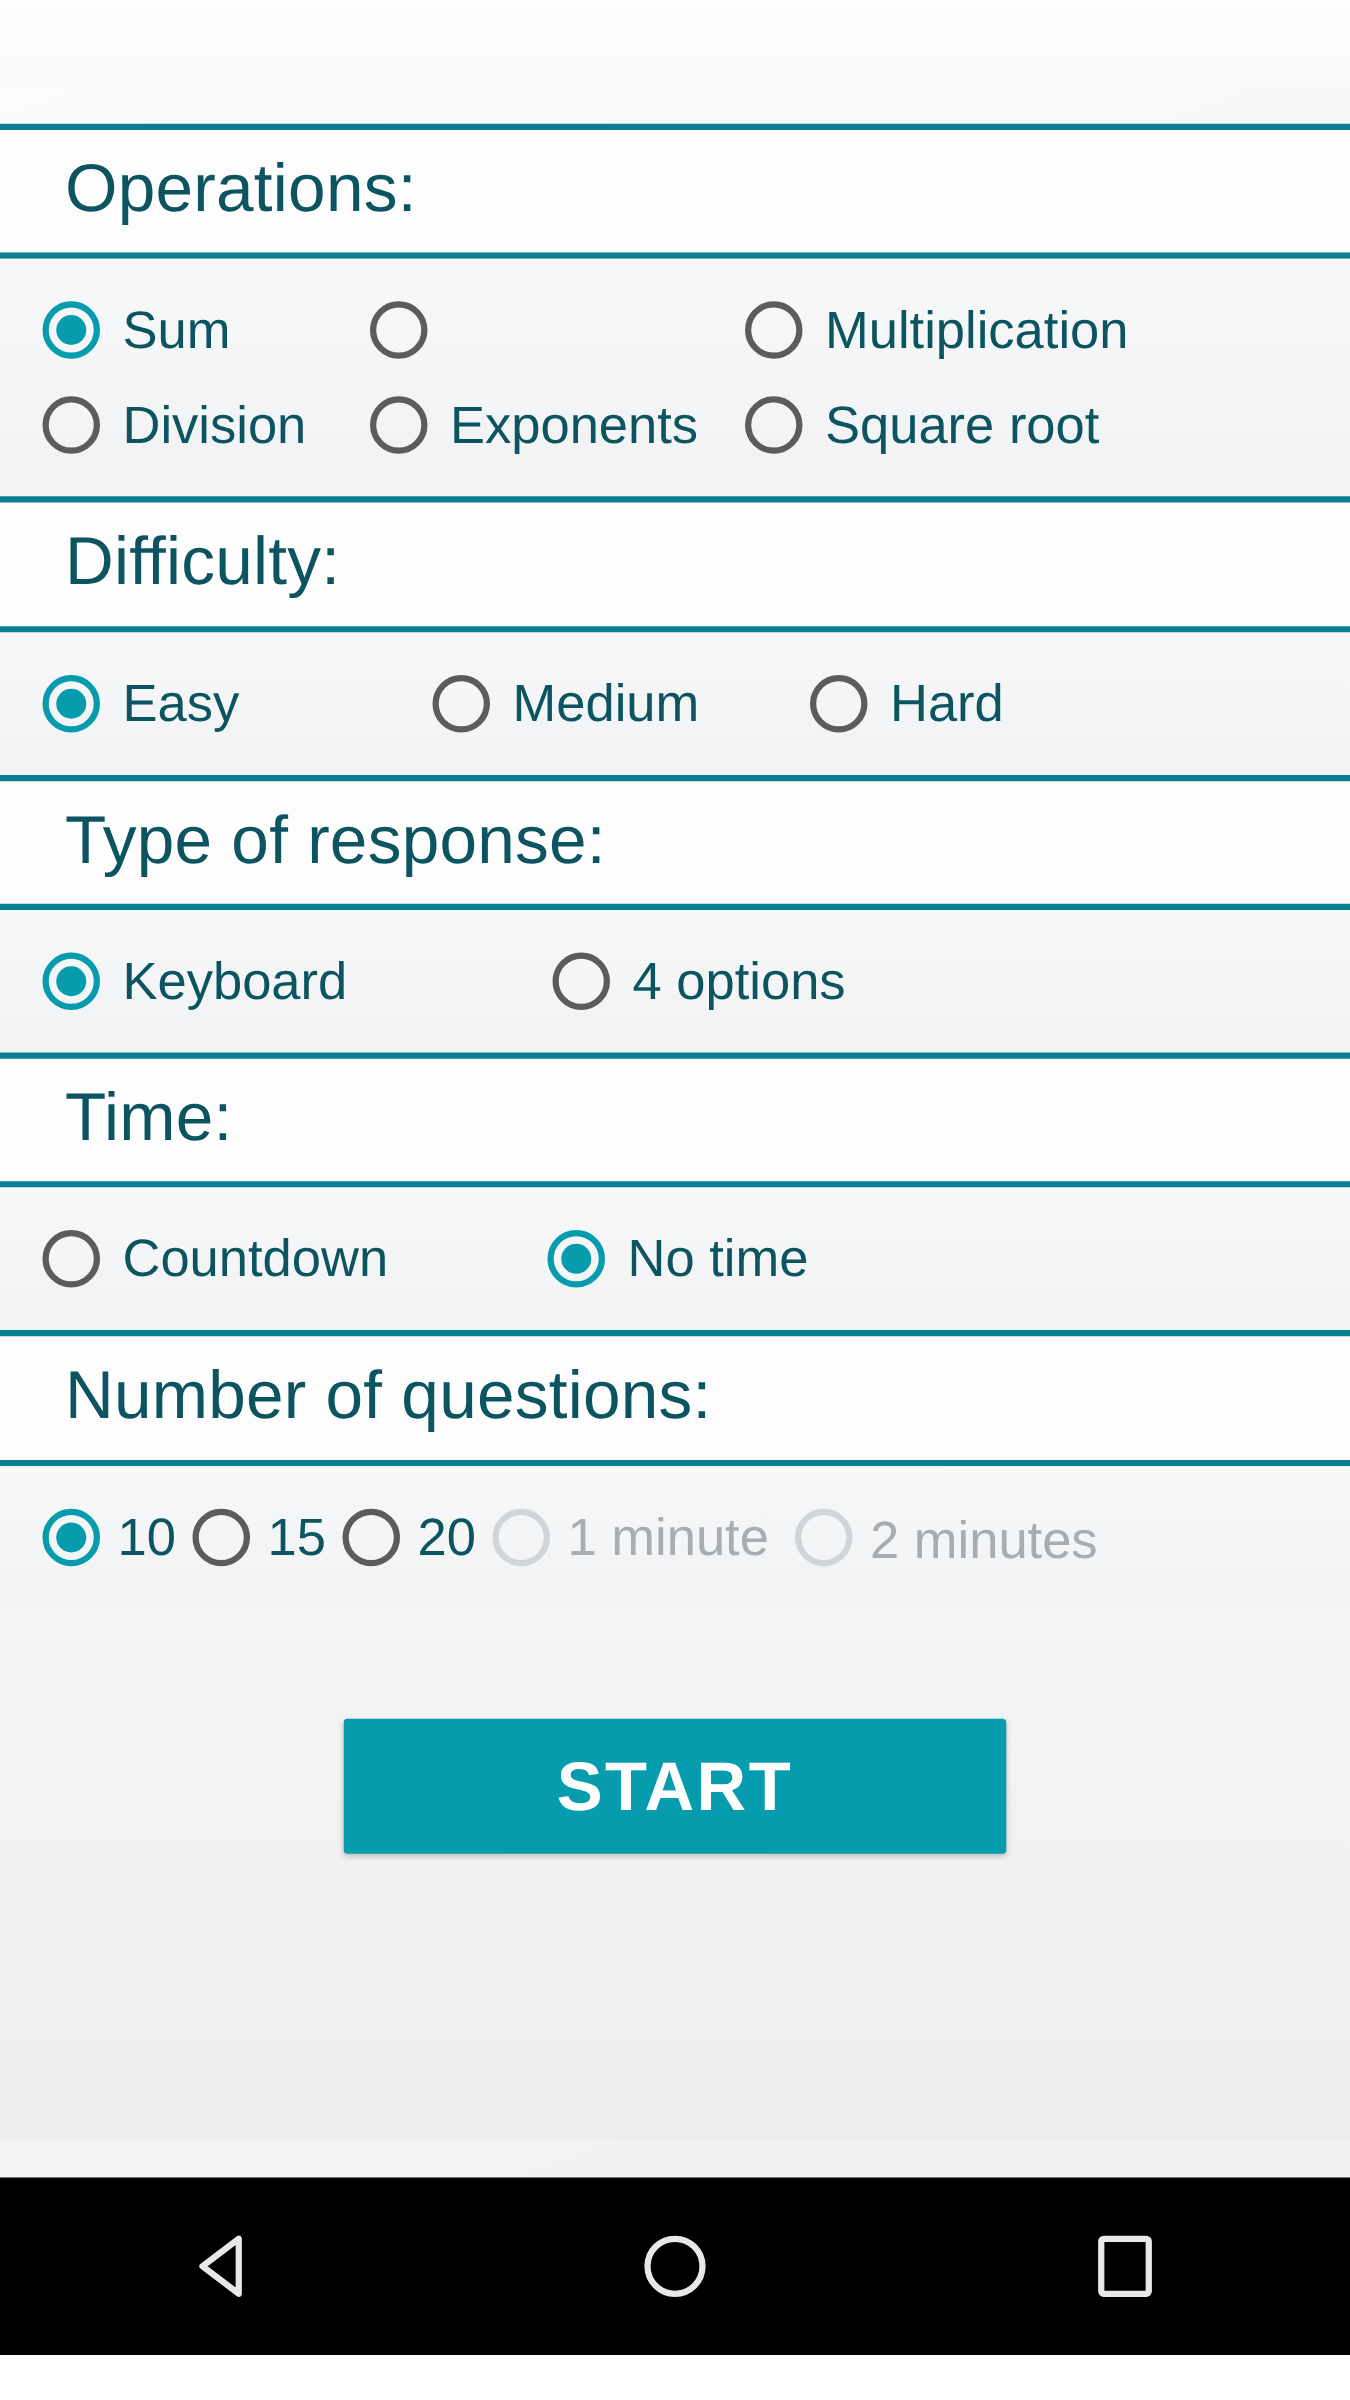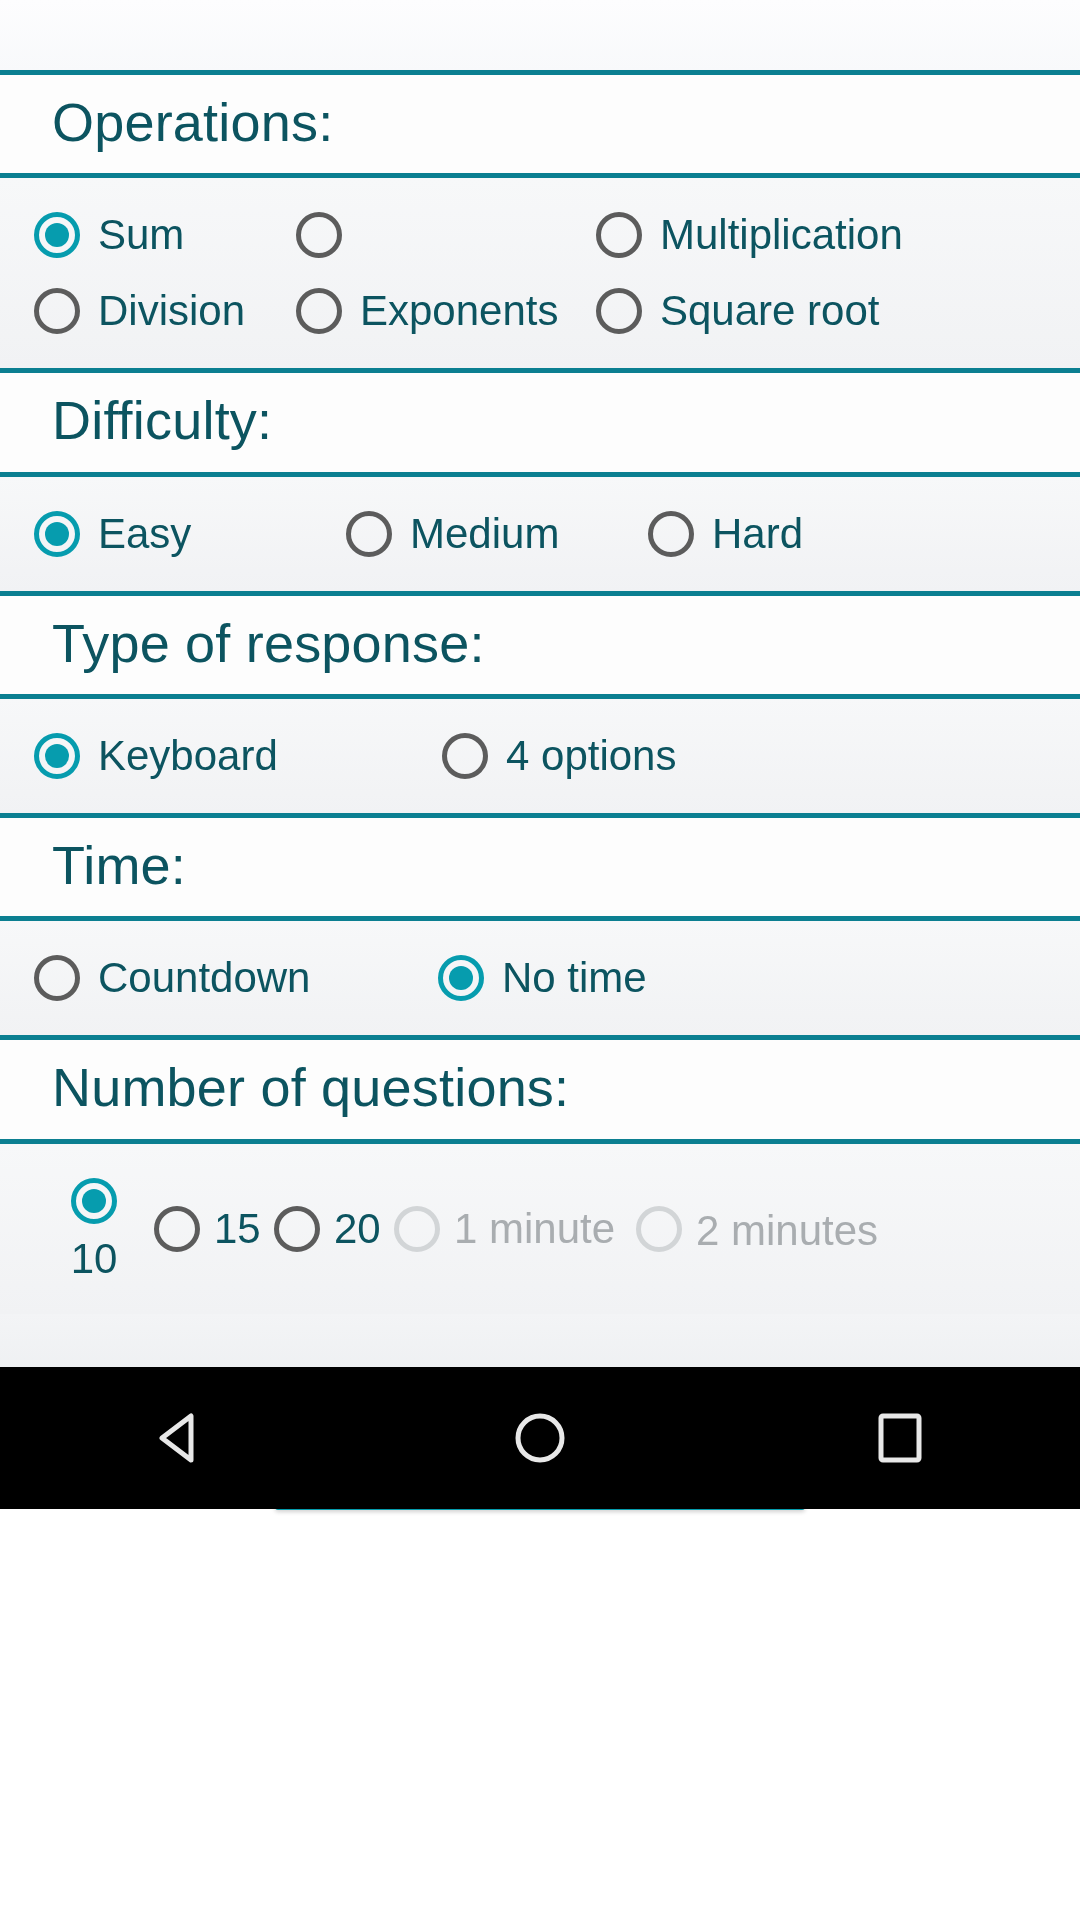--- a/index.html
+++ b/index.html
@@ -10,24 +10,25 @@
   body {
     width: 1080px;
     height: 1920px;
     font-family: "Liberation Sans", sans-serif;
     overflow: hidden;
     position: relative;
   }
 
   .screen {
     width: 1080px;
-    height: 1509px;
+    height: 1884px;
     display: flex;
     flex-direction: column;
     background: linear-gradient(160deg, #fbfbfd 0%, #f4f5f7 40%, #eef0f2 100%);
+    gap: 29px;
   }
 
   
   .top-strip {
     height: 70px;
     flex: none;
     background: linear-gradient(180deg, #fdfdfe 0%, #f8f9fb 100%);
   }
 
   
@@ -126,21 +127,21 @@
   .diff-row .radio-item:nth-child(3) { width: auto; }
 
   .resp-row .radio-item:nth-child(1) { width: 408px; }
   .resp-row .radio-item:nth-child(2) { width: auto; }
 
   .time-row .radio-item:nth-child(1) { width: 404px; }
   .time-row .radio-item:nth-child(2) { width: auto; }
 
   .qty-row { padding: 0 34px; }
   .qty-row .radio-item { gap: 14px; }
-  .qty-row .radio-item:nth-child(1) { width: 120px; flex-direction: column; }
+  .qty-row .radio-item:nth-child(1) { width: 120px; }
   .qty-row .radio-item:nth-child(2) { width: 120px; }
   .qty-row .radio-item:nth-child(3) { width: 120px; }
   .qty-row .radio-item:nth-child(4) { width: 242px; }
   .qty-row .radio-item:nth-child(5) { width: auto; align-items: flex-end; }
 
   
   .start-area {
     flex: 1 1 auto;
     display: flex;
     justify-content: center;

